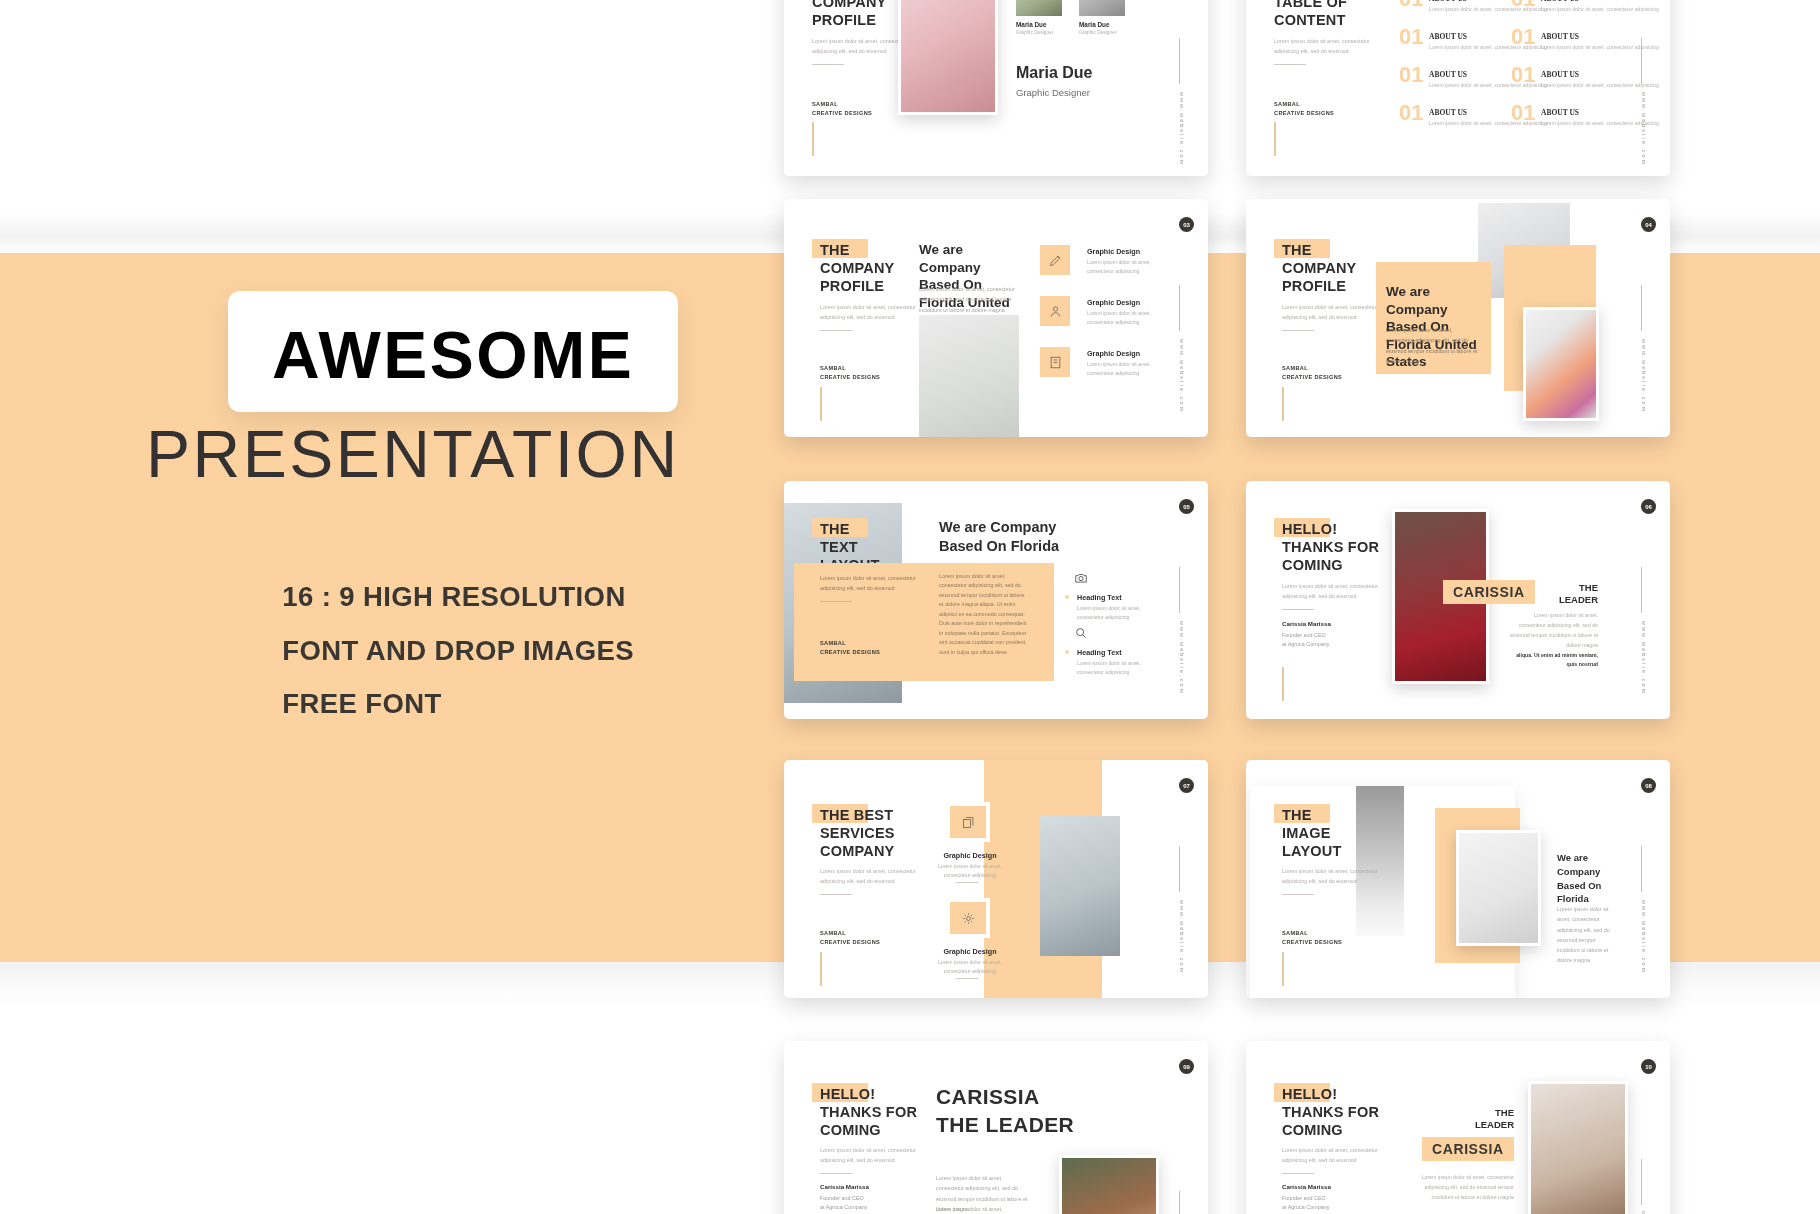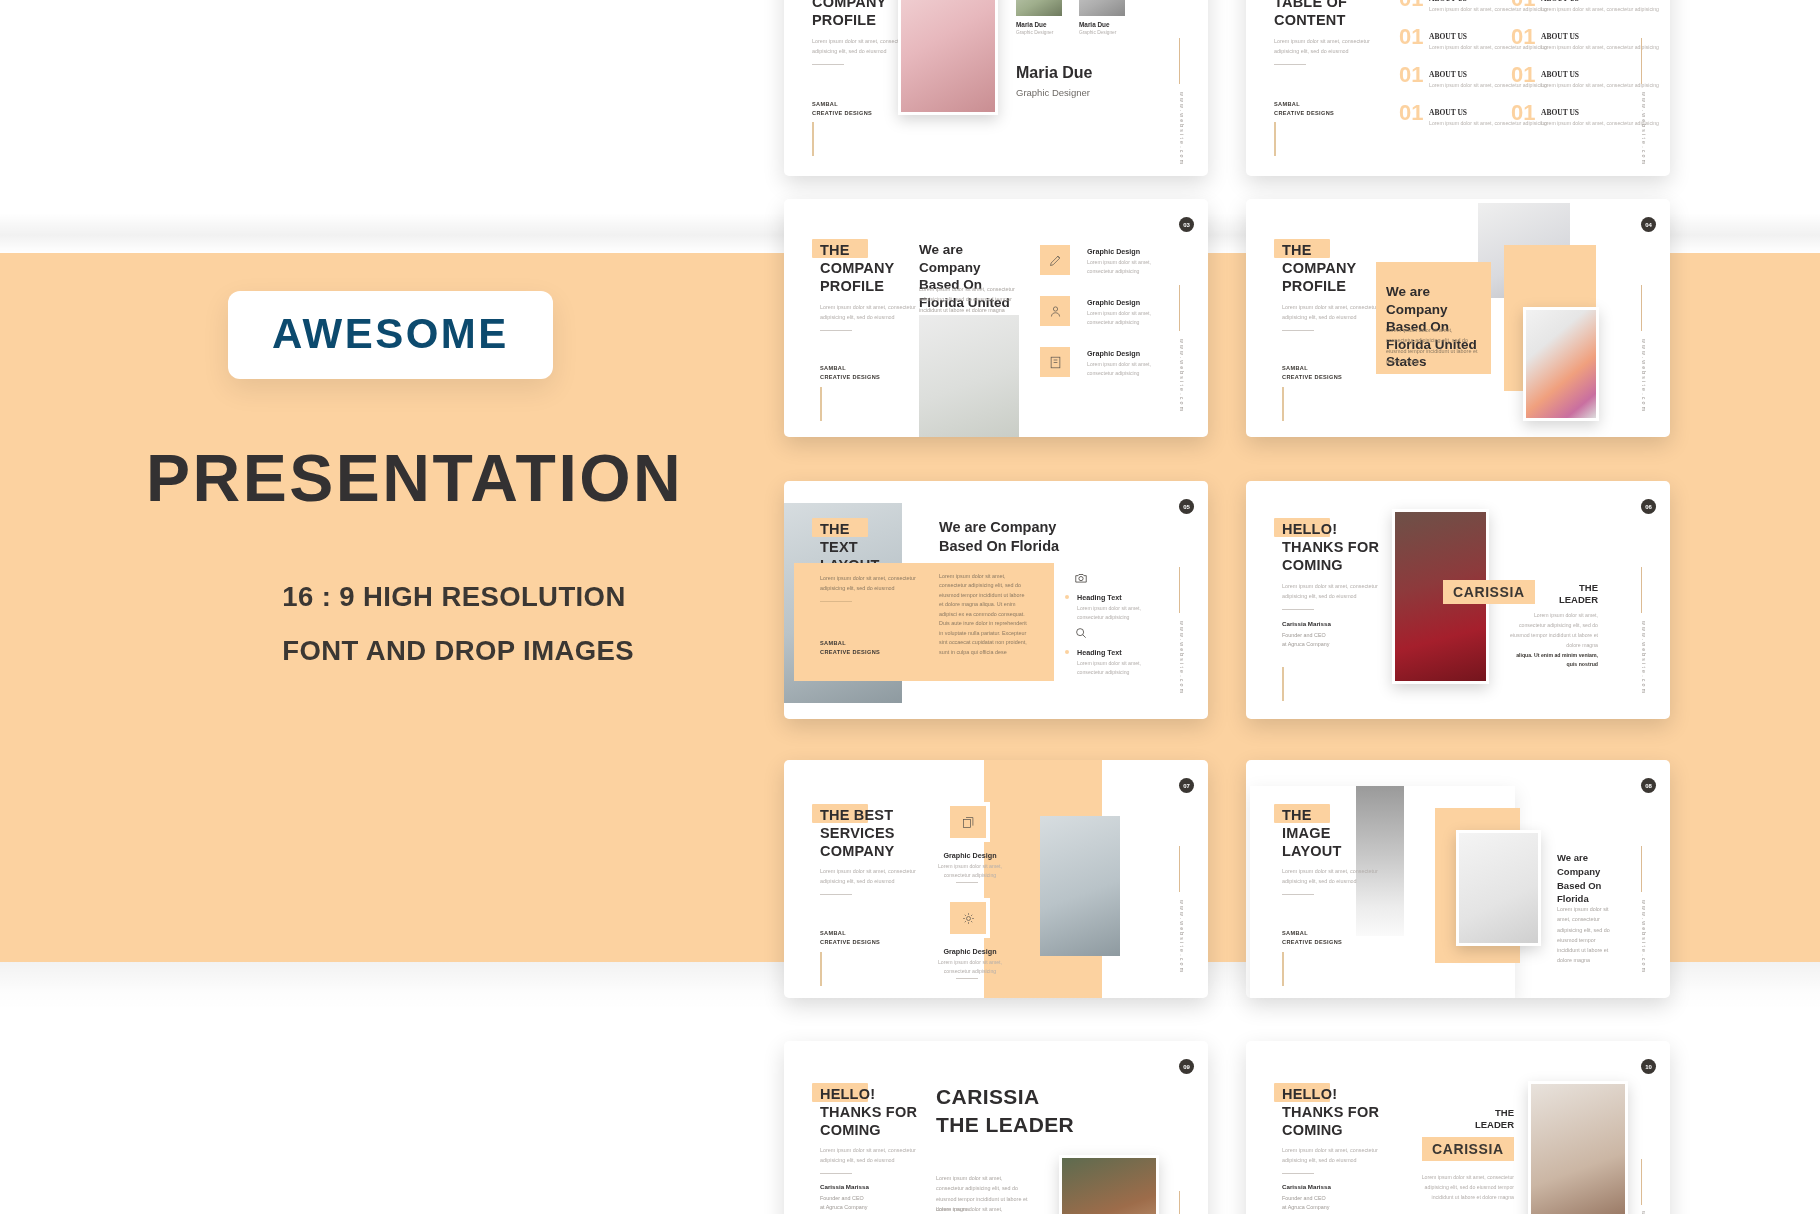--- a/index.html
+++ b/index.html
@@ -31,27 +31,27 @@
   
   .hero { position:absolute; left:0; top:253px; width:700px; height:709px; }
 
   .title-box {
     position:absolute; left:228px; top:38px;
     background:#ffffff; border-radius:12px;
     padding:22px 44px 24px 44px;
     box-shadow:0 10px 28px rgba(0,0,0,0.09);
   }
   .title-box .t1 {
-    font-size:42px; font-weight:bold; letter-spacing:2.5px;
-    color:#0c4a6e; line-height:1; white-space:nowrap;
+    font-size:66px; font-weight:bold; letter-spacing:2.5px;
+    color:#000000; line-height:1; white-space:nowrap;margin-top:9px;
   }
   .title-2 {
     position:absolute; left:146px; top:168px;
-    font-size:66px; font-weight:bold; letter-spacing:2.5px;
-    color:#333132; line-height:1; white-space:nowrap;margin-top:24px;
+    font-size:66px; font-weight:normal; letter-spacing:2.5px;
+    color:#333132; line-height:1; white-space:nowrap;
   }
 
   .features { position:absolute; right:66px; top:330px; }
   .features .f {
     font-size:27.5px; font-weight:bold; letter-spacing:0.4px;
     color:#3b3733; line-height:1; margin-bottom:26px; white-space:nowrap;
   }
   .features .f:last-child { margin-bottom:0; }
 
   
@@ -175,20 +175,21 @@
 
   <div class="hero">
     <div class="title-box">
       <div class="t1">AWESOME</div>
     </div>
     <div class="title-2">PRESENTATION</div>
 
     <div class="features">
       <div class="f">16 : 9 HIGH RESOLUTION</div>
       <div class="f">FONT AND DROP IMAGES</div>
+      <div class="f">FREE FONT</div>
     </div>
   </div>
 
   <div class="slide col-a row-1">
     <div class="s-pad">
       <div class="s-head" style="left:28px; top:98px;">COMPANY</div>
       <div class="s-head" style="left:28px; top:116px;">PROFILE</div>
       <div class="lorem" style="left:28px; top:140px;">Lorem ipsum dolor sit amet, consectetur adipisicing elit, sed do eiusmod</div>
       <div class="rule" style="left:28px; top:168px;"></div>
       <div class="brand" style="left:28px; top:204px;">

